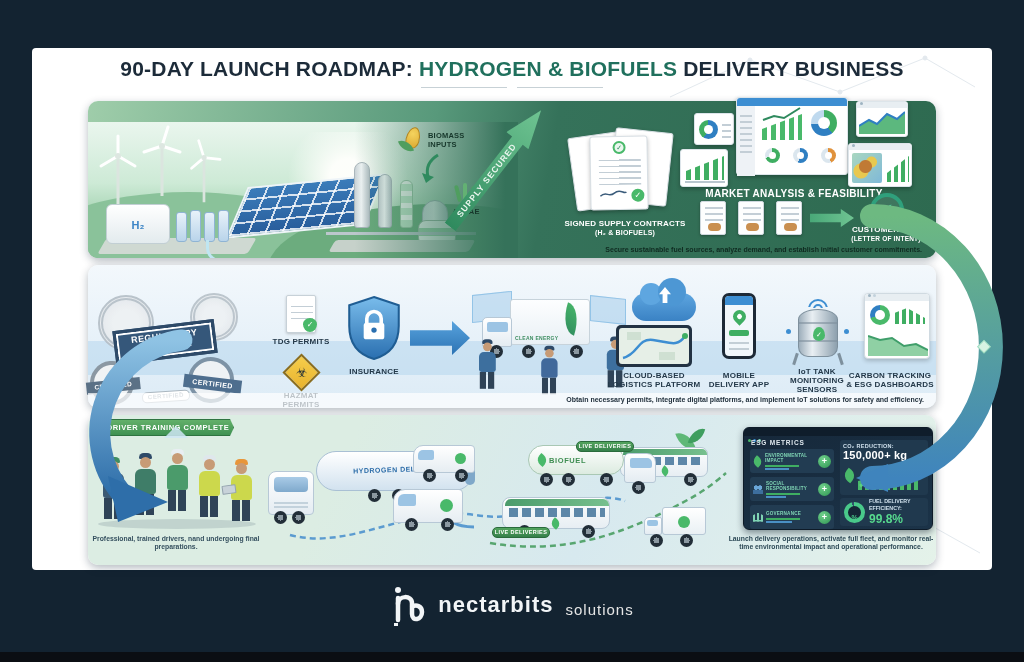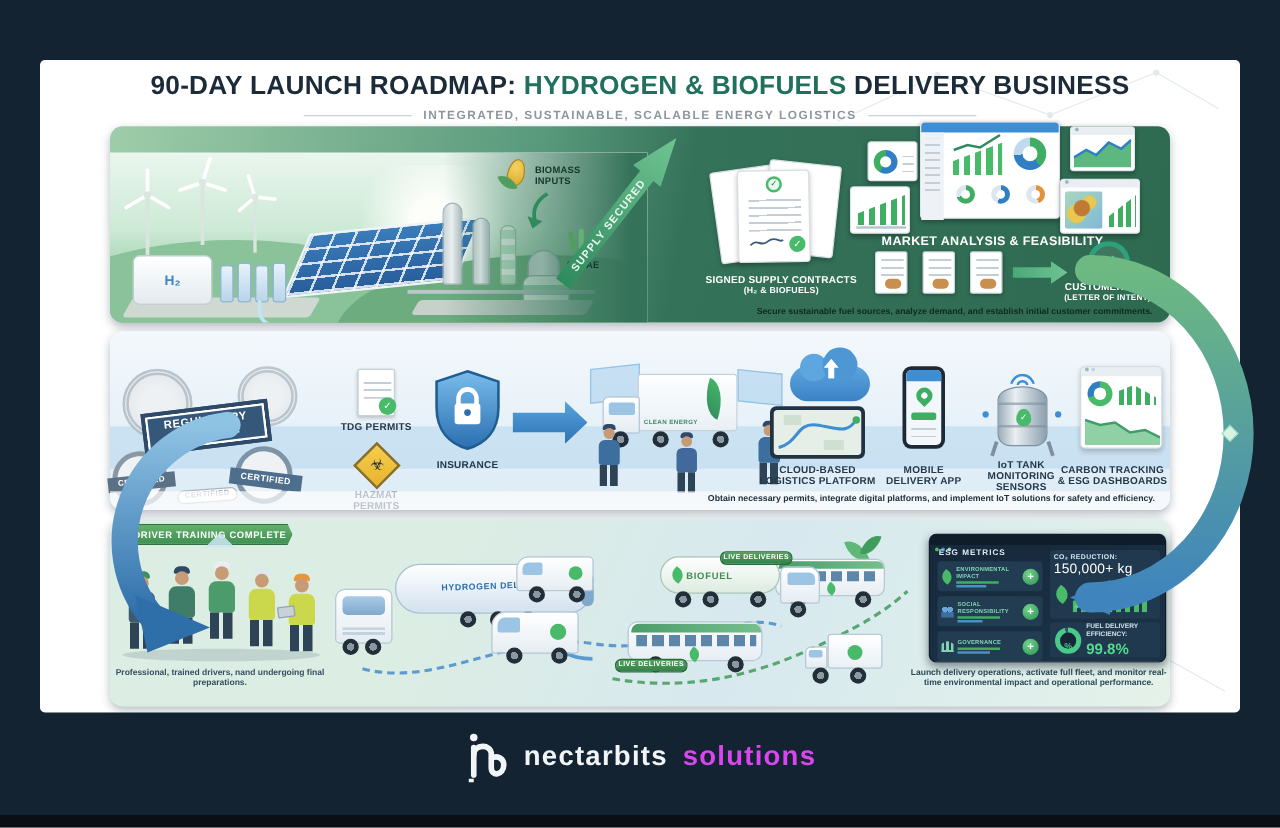--- a/index.html
+++ b/index.html
@@ -52,21 +52,20 @@
       <line x1="50" y1="10" x2="100" y2="38"></line>
       <circle cx="50" cy="10" r="2"></circle>
   </g>
 </svg>
 
 <div class="abs" style="left:32px;top:57px;width:960px;text-align:center;font-size:21px;font-weight:800;color:#1c2b39;letter-spacing:.2px">
   <span>90-DAY LAUNCH ROADMAP: </span><span style="color:#20705d">HYDROGEN &amp; BIOFUELS</span><span> DELIVERY BUSINESS</span>
 </div>
 <div class="abs" style="left:32px;top:87px;width:960px;display:flex;align-items:center;justify-content:center;gap:10px">
   <div style="width:86px;height:1px;background:#c7d1d6"></div>
-  <div style="font-size:9.5px;font-weight:600;letter-spacing:1.2px;color:#8d979e">INTEGRATED, SUSTAINABLE, SCALABLE ENERGY LOGISTICS</div>
   <div style="width:86px;height:1px;background:#c7d1d6"></div>
 </div>
 
 <div class="panel" style="top:101px;height:157px;background:linear-gradient(100deg,#9fcdaa 0%,#58997b 40%,#35725a 54%,#2e6a50 100%)">
 
   <div class="abs" style="left:0;top:21px;width:430px;height:136px;border-bottom-left-radius:10px;overflow:hidden;background:linear-gradient(180deg,#eaf6ee 0%,#cdead6 45%,#a3d2b0 70%,#7ab88b 100%)">
     <div class="abs" style="left:200px;top:10px;width:120px;height:90px;background:radial-gradient(circle,rgba(255,255,252,.95) 0 18px,rgba(255,255,252,0) 60px)"></div>
     <div class="abs" style="left:-60px;top:70px;width:320px;height:120px;border-radius:50%;background:#8ac29a"></div>
     <div class="abs" style="left:180px;top:82px;width:340px;height:130px;border-radius:50%;background:#6cac7e"></div>
     <svg class="abs" style="left:8px;top:12px" width="44" height="74" viewBox="0 0 44 74">
@@ -522,21 +521,21 @@
       <span style="display:flex;flex-direction:column;gap:1px">
           <span style="font-size:4.6px;font-weight:700;color:#7fd4b4;letter-spacing:.2px;width:42px;line-height:1.2">GOVERNANCE</span>
           <span style="width:34px;height:2px;background:#3fae62"></span>
           <span style="width:26px;height:2px;background:#4a90c4"></span>
         </span>
       <span class="esgplus">+</span>
     </div>
 
     <div class="abs" style="left:96px;top:12px;width:88px;height:55px;background:#20394e;border-radius:3px;padding:3px">
       <div style="font-size:5.5px;font-weight:700;color:#cfe0ec;letter-spacing:.3px">CO₂ REDUCTION:</div>
-      <div style="font-size:11px;font-weight:400;color:#fff;letter-spacing:.2px">150,000+ kg</div>
+      <div style="font-size:11px;font-weight:700;color:#fff;letter-spacing:.2px">150,000+ kg</div>
       <span class="abs" style="left:4px;top:30px;width:11px;height:11px;background:#49b96a;border-radius:0 70% 0 70%;transform:rotate(40deg)"></span>
       <div class="abs" style="left:18px;top:26px;width:62px;height:24px;background:repeating-linear-gradient(90deg,#49b96a 0 4px,#0000 4px 7px);clip-path:polygon(0 100%,0 62%,100% 0,100% 100%)"></div>
       <svg class="abs" style="left:18px;top:22px" width="64" height="26" viewBox="0 0 64 26">
           <path d="M2,24 L22,12 L34,18 L56,4" stroke="#5ad27f" stroke-width="3" fill="none"></path>
           <polygon points="50,0 64,2 56,12" fill="#5ad27f"></polygon>
         </svg>
     </div>
 
     <div class="abs" style="left:96px;top:70px;width:88px;height:28px;background:#20394e;border-radius:3px;display:flex;align-items:center;gap:4px;padding:0 4px">
       <div style="width:21px;height:21px;border-radius:50%;background:conic-gradient(#49c98a 0 345deg,#32536d 0);position:relative;flex:0 0 auto">
@@ -578,17 +577,17 @@
   <svg width="36" height="42" viewBox="0 0 36 42">
     <g stroke="#f2f5f7" stroke-width="4.5" fill="none" stroke-linecap="round">
       <line x1="8" y1="14" x2="8" y2="36"></line>
       <path d="M8,20 C8,11 22,11 22,19 L22,30 C22,38 32,36 32,28 C32,22 26,20 22,23"></path>
     </g>
     <circle cx="8" cy="6" r="3" fill="#f2f5f7"></circle>
     <rect x="4" y="39" width="4" height="3" fill="#f2f5f7"></rect>
   </svg>
   <div style="display:flex;gap:12px;align-items:flex-end">
     <span style="font-size:22px;font-weight:600;color:#f2f5f7;letter-spacing:1px">nectarbits</span>
-    <span style="font-size:22px;font-weight:700;color:#d946ef;letter-spacing:1px">solutions</span>
+    <span style="font-size:15px;font-weight:400;color:#e5e5e5;letter-spacing:1px">solutions</span>
   </div>
 </div>
 
 <div class="abs" style="left:0;top:652px;width:1024px;height:10px;background:#0b0e13"></div>
 
 </body></html>

